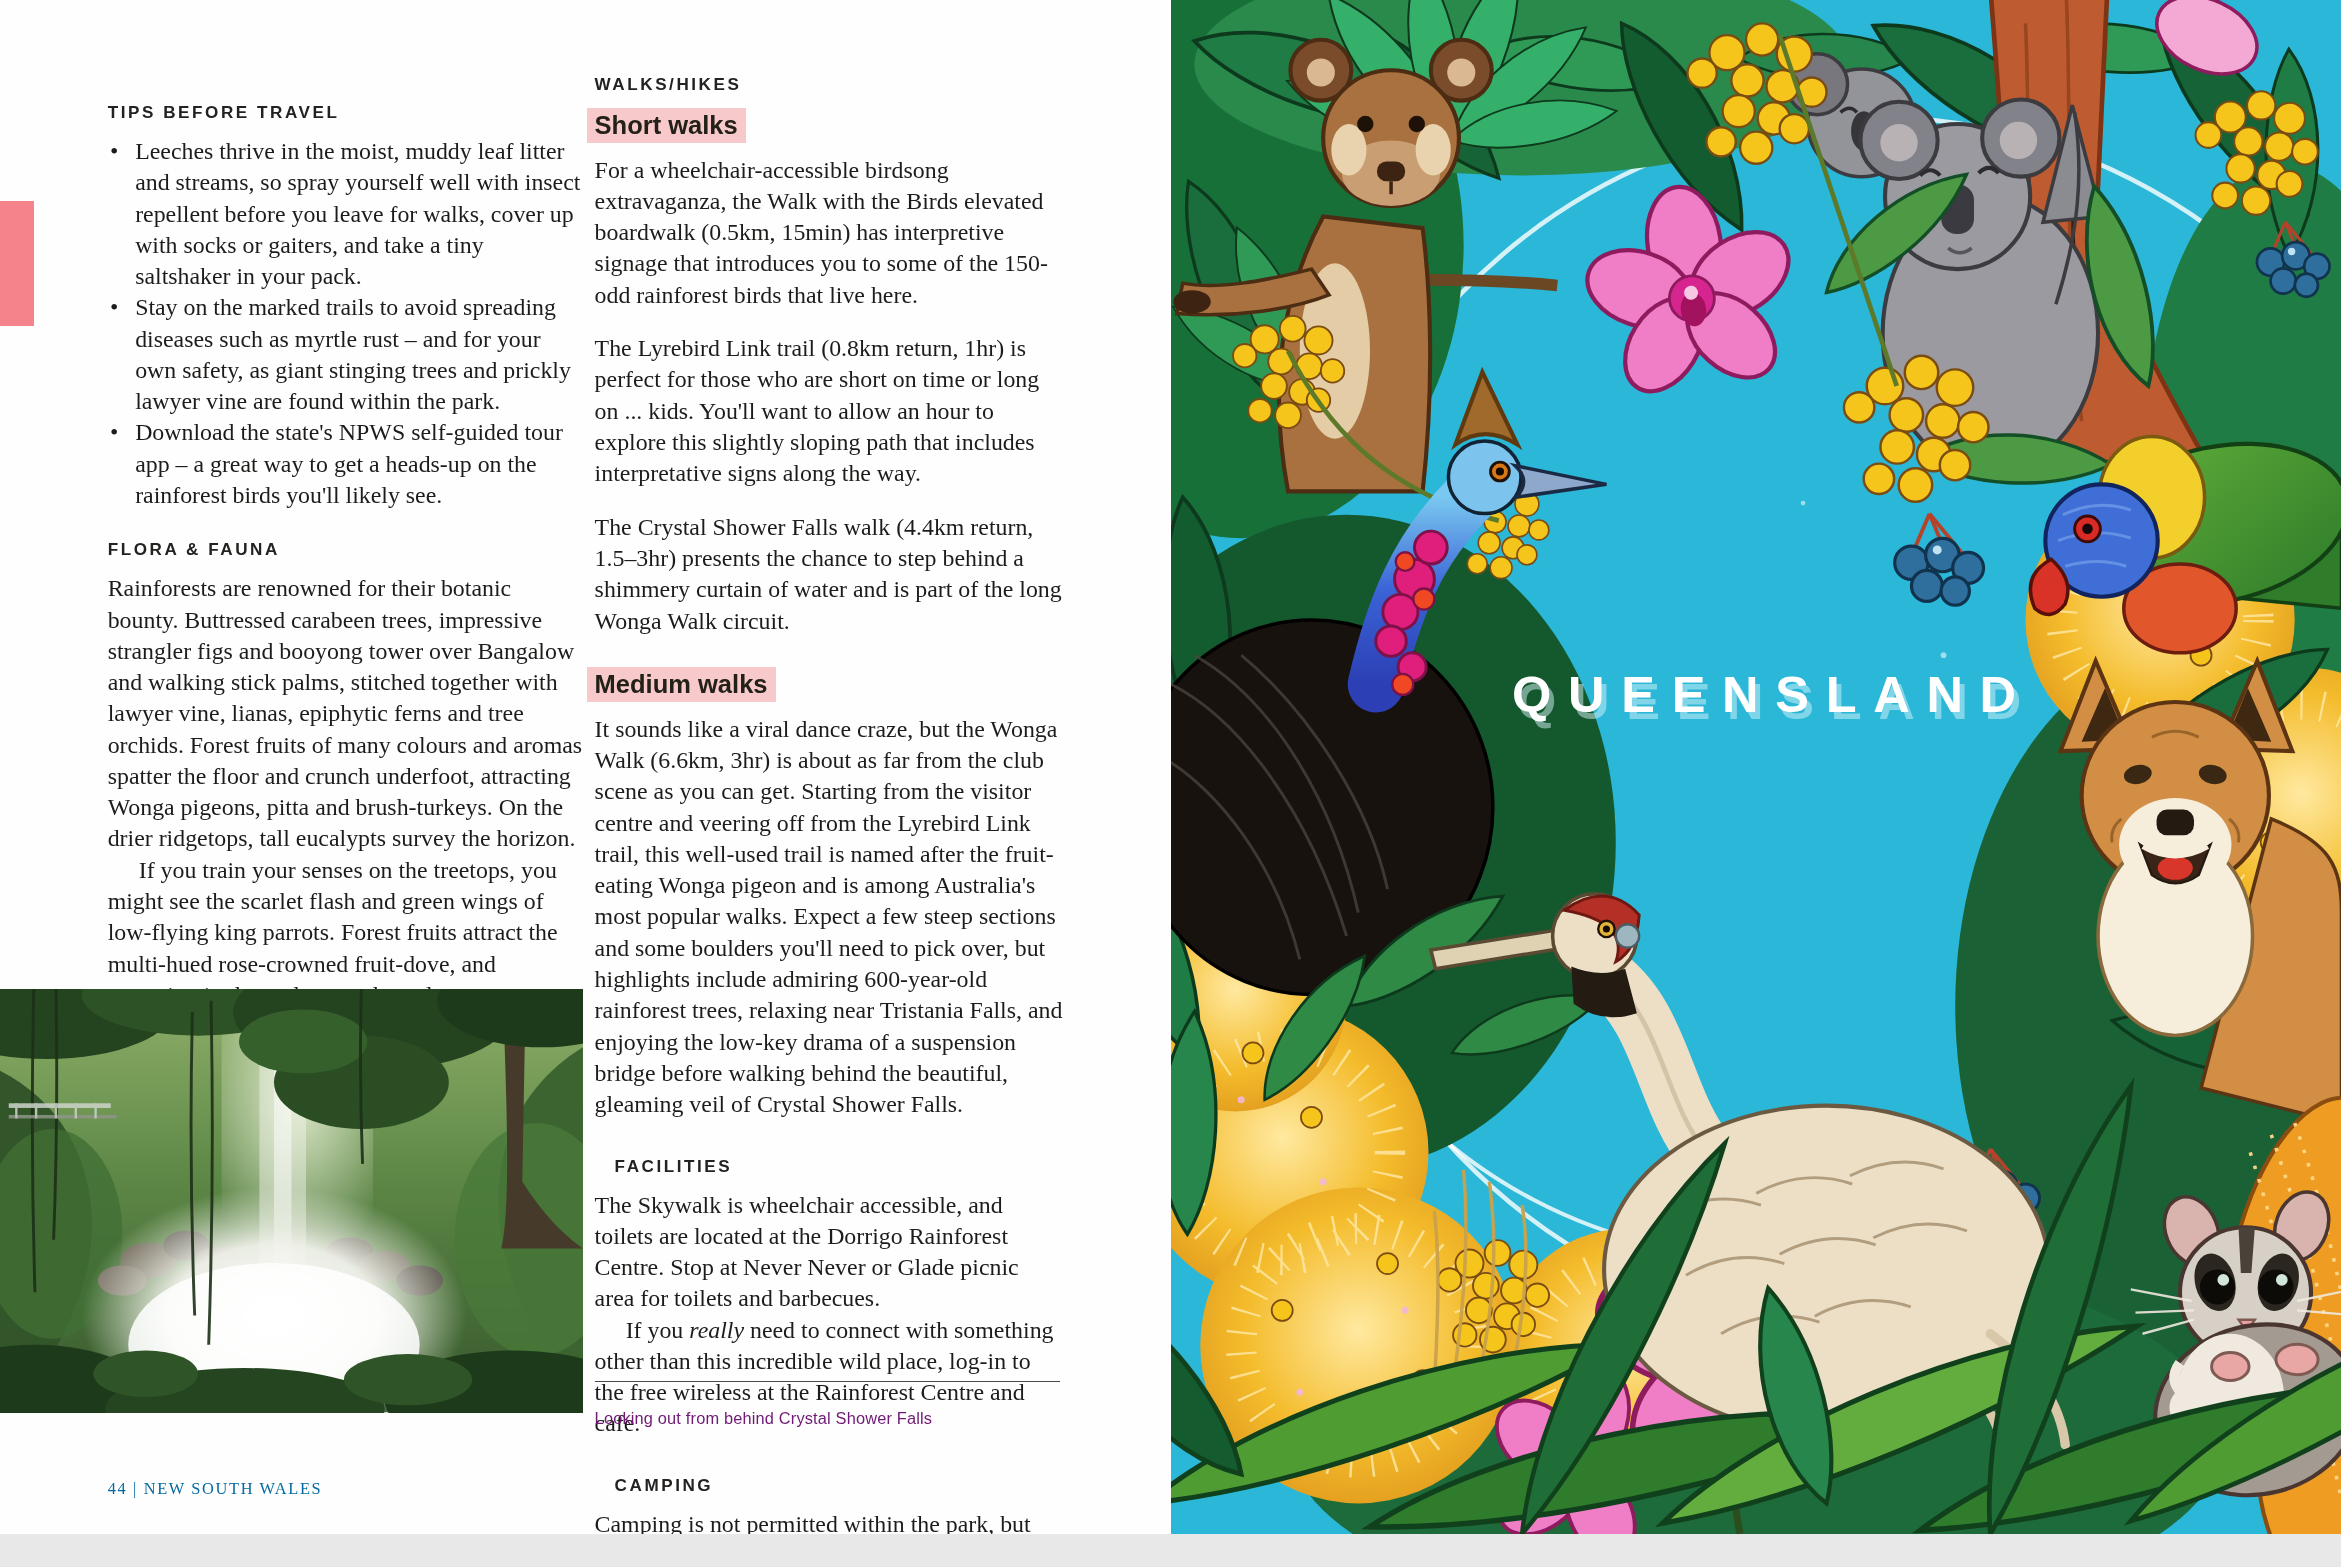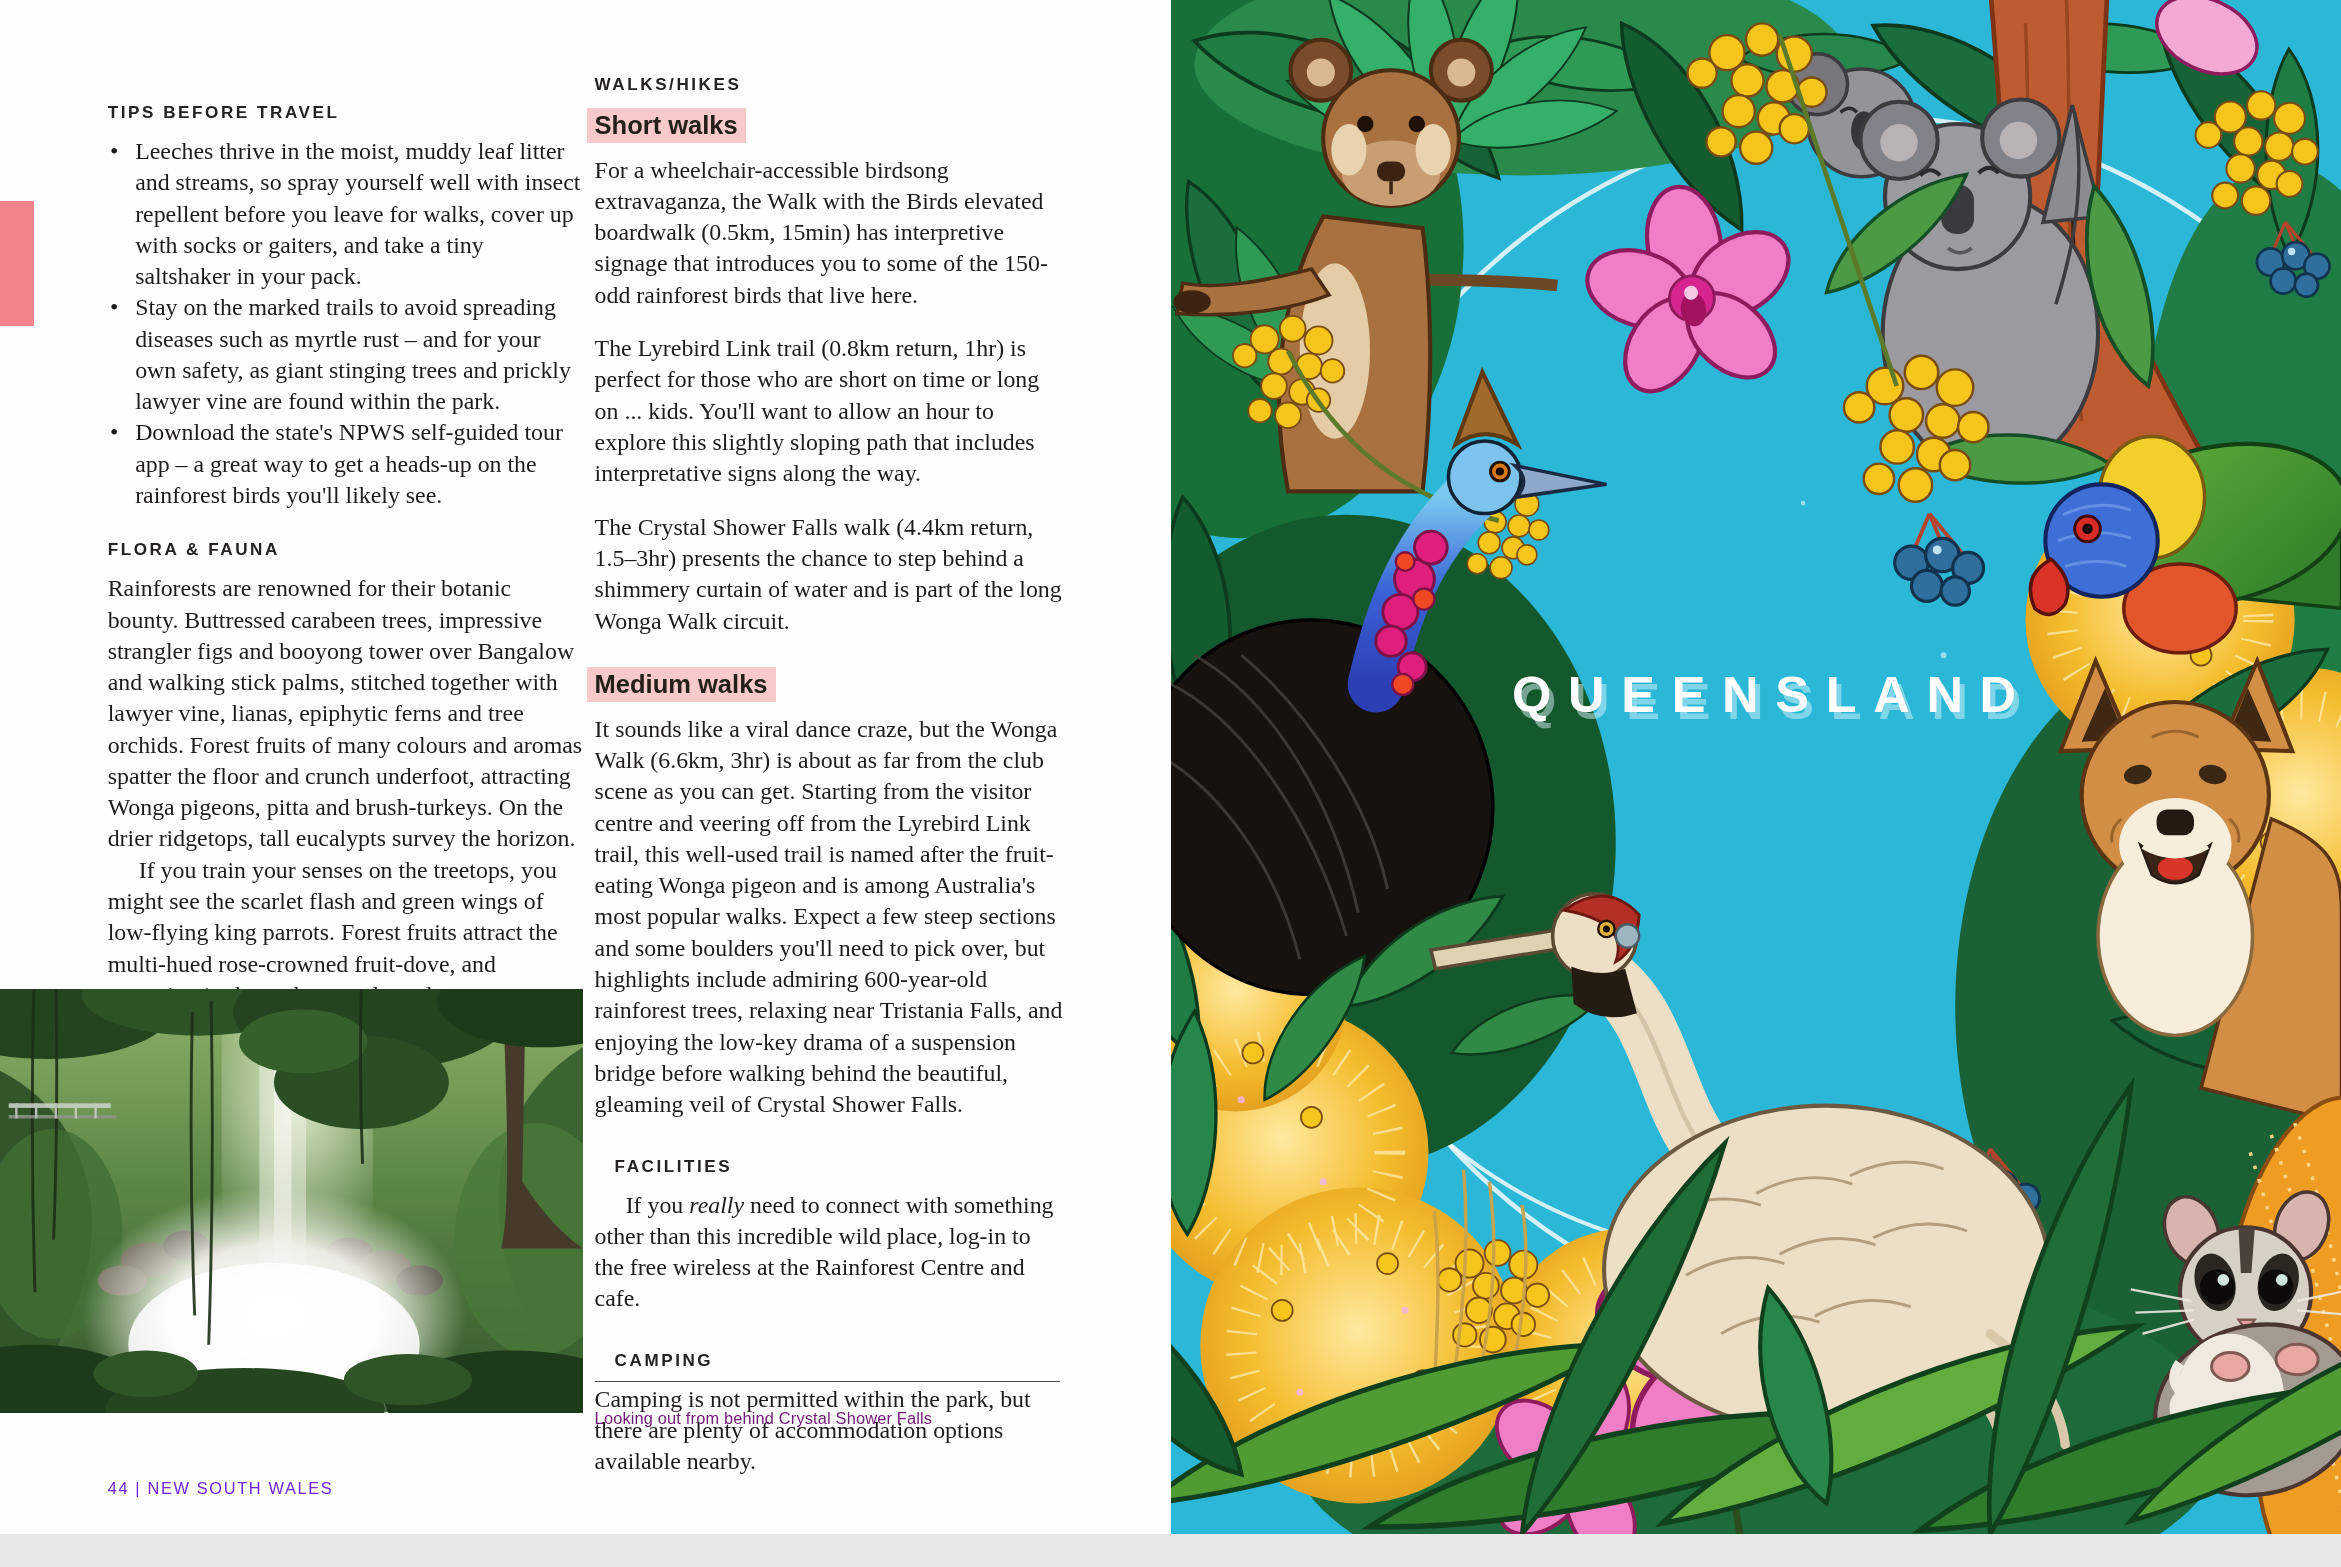--- a/index.html
+++ b/index.html
@@ -24,22 +24,22 @@
            font-size:1.09vw;background:#f8c9cb;color:#232019;padding:0.12em 0.34em 0.10em 0.30em;
            margin:0 0 0.5vw -0.30em;line-height:1.15;}
   .subhead.mt{margin-top:0.35vw;}
   .pink-tab{position:absolute;left:0;top:13.1%;width:1.47%;height:8.15%;background:#f4838b;}
   .photo{position:absolute;left:0;top:64.5%;width:24.9%;height:27.6%;}
   .photo svg{width:100%;height:100%;display:block;}
   .caption-wrap{position:absolute;left:25.4%;top:90.05%;width:19.9%;}
   .caption-rule{border:none;border-top:0.055vw solid #4a4a4a;margin:0;}
   .caption{font-family:"Liberation Sans",sans-serif;font-size:0.70vw;color:#701a75;
            margin:1.15vw 0 0 0;letter-spacing:0.01em;}
-  .footer{position:absolute;left:4.6%;top:96.45%;font-family:Liberation Sans, sans-serif;
-          font-size:0.70vw;letter-spacing:0.10em;color:#6d28d9;}
+  .footer{position:absolute;left:4.6%;top:96.45%;font-family:Liberation Serif, serif;
+          font-size:0.70vw;letter-spacing:0.10em;color:#0369a1;}
   
   .illustration{position:absolute;left:50%;top:0;width:50%;height:100%;background:#2ab7d8;}
   .illustration svg{position:absolute;inset:0;width:100%;height:100%;display:block;}
   .ql-title{position:absolute;left:0;width:100%;top:43.7%;text-align:center;
             font-family:"Liberation Sans",sans-serif;font-weight:700;font-size:2.16vw;
             letter-spacing:0.33em;padding-left:0.33em;color:#ffffff;line-height:1;
             text-shadow:0.10em 0.13em 0.01em rgba(215,243,248,0.50);}
 </style>
 </head>
 <body>
@@ -146,20 +146,21 @@
 
   <div class="col col2">
     <h4 class="kicker">WALKS/HIKES</h4>
     <div class="subhead">Short walks</div>
     <p class="body"><span>For a wheelchair-accessible birdsong extravaganza, the </span><span class="b">Walk with the Birds</span><span> elevated boardwalk (0.5km, 15min) has interpretive signage that introduces you to some of the 150-odd rainforest birds that live here.</span></p>
     <p class="body"><span>The </span><span class="b">Lyrebird Link trail</span><span> (0.8km return, 1hr) is perfect for those who are short on time or long on ... kids. You'll want to allow an hour to explore this slightly sloping path that includes interpretative signs along the way.</span></p>
     <p class="body"><span>The </span><span class="b">Crystal Shower Falls walk</span><span> (4.4km return, 1.5–3hr) presents the chance to step behind a shimmery curtain of water and is part of the long </span><span class="b">Wonga Walk</span><span> circuit.</span></p>
     <div class="subhead mt">Medium walks</div>
     <p class="body"><span>It sounds like a viral dance craze, but the </span><span class="b">Wonga Walk</span><span> (6.6km, 3hr) is about as far from the club scene as you can get. Starting from the visitor centre and veering off from the Lyrebird Link trail, this well-used trail is named after the fruit-eating Wonga pigeon and is among Australia's most popular walks. Expect a few steep sections and some boulders you'll need to pick over, but highlights include admiring 600-year-old rainforest trees, relaxing near Tristania Falls, and enjoying the low-key drama of a suspension bridge before walking behind the beautiful, gleaming veil of Crystal Shower Falls.</span></p>
     <h4 class="kicker mt">FACILITIES</h4>
+    <p class="body tight">The Skywalk is wheelchair accessible, and toilets are located at the Dorrigo Rainforest Centre. Stop at Never Never or Glade picnic area for toilets and barbecues.</p>
     <p class="body indent"><span>If you </span><span class="i">really</span><span> need to connect with something other than this incredible wild place, log-in to the free wireless at the Rainforest Centre and cafe.</span></p>
     <h4 class="kicker mt">CAMPING</h4>
     <p class="body">Camping is not permitted within the park, but there are plenty of accommodation options available nearby.</p>
     
     
   </div>
 
   <div class="caption-wrap">
     <hr class="caption-rule">
     <p class="caption">Looking out from behind Crystal Shower Falls</p>

